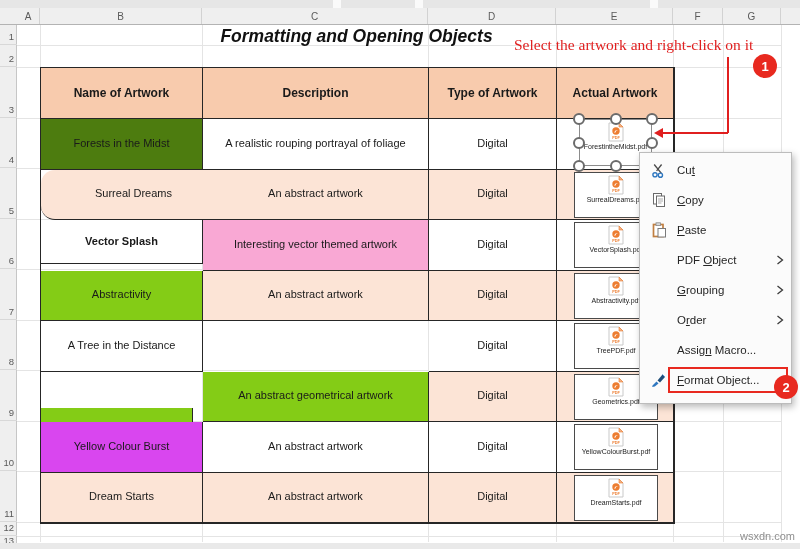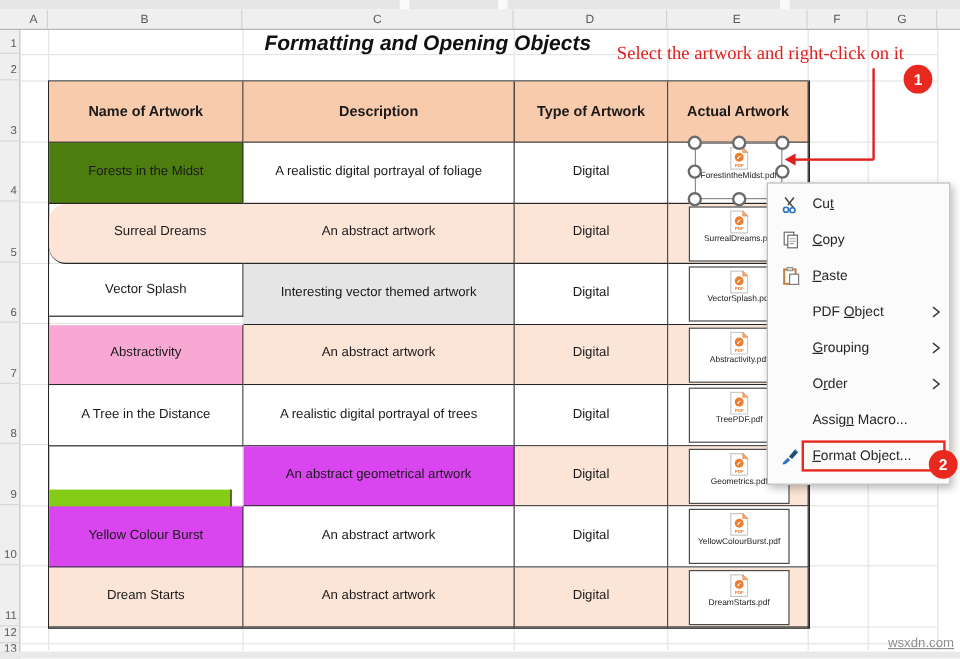--- a/index.html
+++ b/index.html
@@ -44,21 +44,21 @@
   
   #menu{position:absolute;left:639px;top:152px;width:153px;height:252px;background:#fbfbfb;
         border:1px solid #bcbcbc;box-shadow:2px 3px 7px rgba(0,0,0,.28);box-sizing:border-box;
         padding-top:2px;z-index:30;}
   .mitem{position:relative;height:30px;display:flex;align-items:center;font-size:11.5px;color:#262626;cursor:default;}
   .micon{width:37px;display:flex;align-items:center;justify-content:center;flex:0 0 37px;}
   .mlabel{flex:1;white-space:nowrap;}
   .mchevron{width:22px;flex:0 0 22px;display:flex;align-items:center;justify-content:center;}
   .ul{text-decoration:underline;}
   .redbox{position:absolute;left:28px;right:3px;top:2px;bottom:2px;border:2px solid #e8291f;z-index:2;}
-  .watermark{position:absolute;left:710px;top:530px;width:85px;text-align:right;font-size:11px;color:#8f8f8f;z-index:2;text-decoration:underline;}
+  .watermark{position:absolute;left:710px;top:530px;width:85px;text-align:right;font-size:11px;color:#8f8f8f;z-index:2;}
 </style>
 </head>
 <body>
 
 <div id="stage">
 
   <div class="topstrip">
     <div class="notch" style="left:333px"></div>
     <div class="notch" style="left:415px"></div>
     <div class="notch" style="left:650px"></div>
@@ -121,21 +121,21 @@
   <div class="arrow-v"></div>
   <div class="arrow-h"></div>
   <div class="arrow-head"></div>
 
   <div id="tbl">
       <div class="tcell hdr" style="left: 0px; top: 0px; width: 162px; height: 51px; background: rgb(248, 203, 173);">Name of Artwork</div>
       <div class="tcell hdr" style="left: 388px; top: 0px; width: 128px; height: 51px; background: rgb(248, 203, 173);">Type of Artwork</div>
       <div class="tcell hdr" style="left: 162px; top: 0px; width: 226px; height: 51px; background: rgb(248, 203, 173);">Description</div>
       <div class="tcell hdr" style="left: 516px; top: 0px; width: 117px; height: 51px; background: rgb(248, 203, 173);">Actual Artwork</div>
       <div class="tcell" style="left: 0px; top: 51px; width: 162px; height: 50.5px; background: #4d7c0f;">Forests in the Midst</div>
-      <div class="tcell" style="left: 162px; top: 51px; width: 226px; height: 50.5px; background: rgb(255, 255, 255);">A realistic digital portrayal of foliage</div>
+      <div class="tcell" style="left: 162px; top: 51px; width: 226px; height: 50.5px; background: rgb(255, 255, 255);">A realistic rouping portrayal of foliage</div>
       <div class="tcell" style="left: 388px; top: 51px; width: 128px; height: 50.5px; background: rgb(255, 255, 255);">Digital</div>
       <div class="tcell" style="left: 516px; top: 51px; width: 117px; height: 50.5px; background: rgb(255, 255, 255); padding: 0px;">
         <div class="objbox selected" style="left: 22px; top: 0px; width: 73px; height: 47px;">
           <svg width="16" height="20" viewBox="0 0 16 20">
       <path d="M1 1 h10 l4 4 v14 h-14 z" fill="#fff" stroke="#c9c9c9"></path>
       <path d="M11 1 l4 4 h-4 z" fill="#f4b183" stroke="#ed7d31" stroke-width="0.6"></path>
       <circle cx="8" cy="9" r="3.7" fill="#ed7d31"></circle>
       <path d="M6.2 10.4 C7 8.1 9.2 7.5 10.1 8.1 C9 8.3 7.6 9.3 7.3 10.7 Z" fill="#fff"></path>
       <text x="8" y="17" font-size="3.8" fill="#ed7d31" text-anchor="middle" font-weight="bold" font-family="Liberation Sans, sans-serif">PDF</text>
     </svg>
@@ -158,67 +158,66 @@
           <svg width="16" height="20" viewBox="0 0 16 20">
       <path d="M1 1 h10 l4 4 v14 h-14 z" fill="#fff" stroke="#c9c9c9"></path>
       <path d="M11 1 l4 4 h-4 z" fill="#f4b183" stroke="#ed7d31" stroke-width="0.6"></path>
       <circle cx="8" cy="9" r="3.7" fill="#ed7d31"></circle>
       <path d="M6.2 10.4 C7 8.1 9.2 7.5 10.1 8.1 C9 8.3 7.6 9.3 7.3 10.7 Z" fill="#fff"></path>
       <text x="8" y="17" font-size="3.8" fill="#ed7d31" text-anchor="middle" font-weight="bold" font-family="Liberation Sans, sans-serif">PDF</text>
     </svg>
           <div class="objname">SurrealDreams.pdf</div>
         </div>
       </div>
-      <div class="tcell" style="left: 0px; top: 152px; width: 162px; height: 44px; background: rgb(255, 255, 255);">Vector Splash</div>
-      <div class="tcell" style="left: 162px; top: 152px; width: 226px; height: 50.5px; background: #e5e5e5;">Interesting vector themed artwork</div>
+      <div class="tcell" style="left: 0px; top: 152px; width: 162px; height: 44px; background: rgb(255, 255, 255); font-weight: bold;">Vector Splash</div>
+      <div class="tcell" style="left: 162px; top: 152px; width: 226px; height: 50.5px; background: #f9a8d4;">Interesting vector themed artwork</div>
       <div class="tcell" style="left: 388px; top: 152px; width: 128px; height: 50.5px; background: rgb(255, 255, 255);">Digital</div>
       <div class="tcell" style="left: 516px; top: 152px; width: 117px; height: 50.5px; background: rgb(255, 255, 255); padding: 0px;">
         <div class="objbox" style="left: 17px; top: 2px; width: 84px; height: 46px;">
           <svg width="16" height="20" viewBox="0 0 16 20">
       <path d="M1 1 h10 l4 4 v14 h-14 z" fill="#fff" stroke="#c9c9c9"></path>
       <path d="M11 1 l4 4 h-4 z" fill="#f4b183" stroke="#ed7d31" stroke-width="0.6"></path>
       <circle cx="8" cy="9" r="3.7" fill="#ed7d31"></circle>
       <path d="M6.2 10.4 C7 8.1 9.2 7.5 10.1 8.1 C9 8.3 7.6 9.3 7.3 10.7 Z" fill="#fff"></path>
       <text x="8" y="17" font-size="3.8" fill="#ed7d31" text-anchor="middle" font-weight="bold" font-family="Liberation Sans, sans-serif">PDF</text>
     </svg>
           <div class="objname">VectorSplash.pdf</div>
         </div>
       </div>
-      <div class="tcell" style="left: 0px; top: 202.5px; width: 162px; height: 50.5px; background: #f9a8d4;">Abstractivity</div>
+      <div class="tcell" style="left: 0px; top: 202.5px; width: 162px; height: 50.5px; background: #84cc16;">Abstractivity</div>
       <div class="tcell" style="left: 162px; top: 202.5px; width: 226px; height: 50.5px; background: rgb(252, 228, 214);">An abstract artwork</div>
       <div class="tcell" style="left: 388px; top: 202.5px; width: 128px; height: 50.5px; background: rgb(252, 228, 214);">Digital</div>
       <div class="tcell" style="left: 516px; top: 202.5px; width: 117px; height: 50.5px; background: rgb(252, 228, 214); padding: 0px;">
         <div class="objbox" style="left: 17px; top: 2px; width: 84px; height: 46px;">
           <svg width="16" height="20" viewBox="0 0 16 20">
       <path d="M1 1 h10 l4 4 v14 h-14 z" fill="#fff" stroke="#c9c9c9"></path>
       <path d="M11 1 l4 4 h-4 z" fill="#f4b183" stroke="#ed7d31" stroke-width="0.6"></path>
       <circle cx="8" cy="9" r="3.7" fill="#ed7d31"></circle>
       <path d="M6.2 10.4 C7 8.1 9.2 7.5 10.1 8.1 C9 8.3 7.6 9.3 7.3 10.7 Z" fill="#fff"></path>
       <text x="8" y="17" font-size="3.8" fill="#ed7d31" text-anchor="middle" font-weight="bold" font-family="Liberation Sans, sans-serif">PDF</text>
     </svg>
           <div class="objname">Abstractivity.pdf</div>
         </div>
       </div>
       <div class="tcell" style="left: 0px; top: 253px; width: 162px; height: 50.5px; background: rgb(255, 255, 255);">A Tree in the Distance</div>
-      <div class="tcell" style="left: 162px; top: 253px; width: 226px; height: 50.5px; background: rgb(255, 255, 255);">A realistic digital portrayal of trees</div>
       <div class="tcell" style="left: 388px; top: 253px; width: 128px; height: 50.5px; background: rgb(255, 255, 255);">Digital</div>
       <div class="tcell" style="left: 516px; top: 253px; width: 117px; height: 50.5px; background: rgb(255, 255, 255); padding: 0px;">
         <div class="objbox" style="left: 17px; top: 2px; width: 84px; height: 46px;">
           <svg width="16" height="20" viewBox="0 0 16 20">
       <path d="M1 1 h10 l4 4 v14 h-14 z" fill="#fff" stroke="#c9c9c9"></path>
       <path d="M11 1 l4 4 h-4 z" fill="#f4b183" stroke="#ed7d31" stroke-width="0.6"></path>
       <circle cx="8" cy="9" r="3.7" fill="#ed7d31"></circle>
       <path d="M6.2 10.4 C7 8.1 9.2 7.5 10.1 8.1 C9 8.3 7.6 9.3 7.3 10.7 Z" fill="#fff"></path>
       <text x="8" y="17" font-size="3.8" fill="#ed7d31" text-anchor="middle" font-weight="bold" font-family="Liberation Sans, sans-serif">PDF</text>
     </svg>
           <div class="objname">TreePDF.pdf</div>
         </div>
       </div>
       <div class="tcell" style="left: 0px; top: 303.5px; width: 152px; height: 50.5px; background: #84cc16; margin-top: 36px;">Geometrics</div>
-      <div class="tcell" style="left: 162px; top: 303.5px; width: 226px; height: 50.5px; background: #d946ef;">An abstract geometrical artwork</div>
+      <div class="tcell" style="left: 162px; top: 303.5px; width: 226px; height: 50.5px; background: #84cc16;">An abstract geometrical artwork</div>
       <div class="tcell" style="left: 388px; top: 303.5px; width: 128px; height: 50.5px; background: rgb(252, 228, 214);">Digital</div>
       <div class="tcell" style="left: 516px; top: 303.5px; width: 117px; height: 50.5px; background: rgb(252, 228, 214); padding: 0px;">
         <div class="objbox" style="left: 17px; top: 2px; width: 84px; height: 46px;">
           <svg width="16" height="20" viewBox="0 0 16 20">
       <path d="M1 1 h10 l4 4 v14 h-14 z" fill="#fff" stroke="#c9c9c9"></path>
       <path d="M11 1 l4 4 h-4 z" fill="#f4b183" stroke="#ed7d31" stroke-width="0.6"></path>
       <circle cx="8" cy="9" r="3.7" fill="#ed7d31"></circle>
       <path d="M6.2 10.4 C7 8.1 9.2 7.5 10.1 8.1 C9 8.3 7.6 9.3 7.3 10.7 Z" fill="#fff"></path>
       <text x="8" y="17" font-size="3.8" fill="#ed7d31" text-anchor="middle" font-weight="bold" font-family="Liberation Sans, sans-serif">PDF</text>
     </svg>

